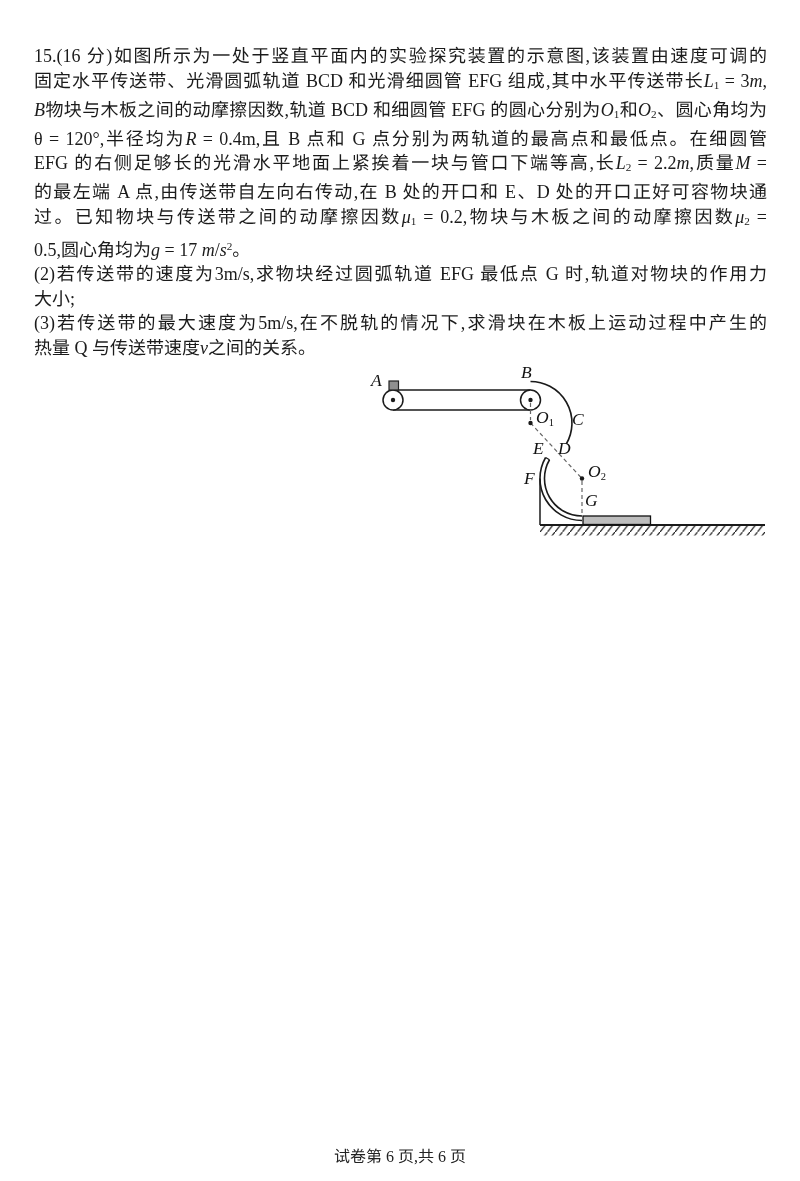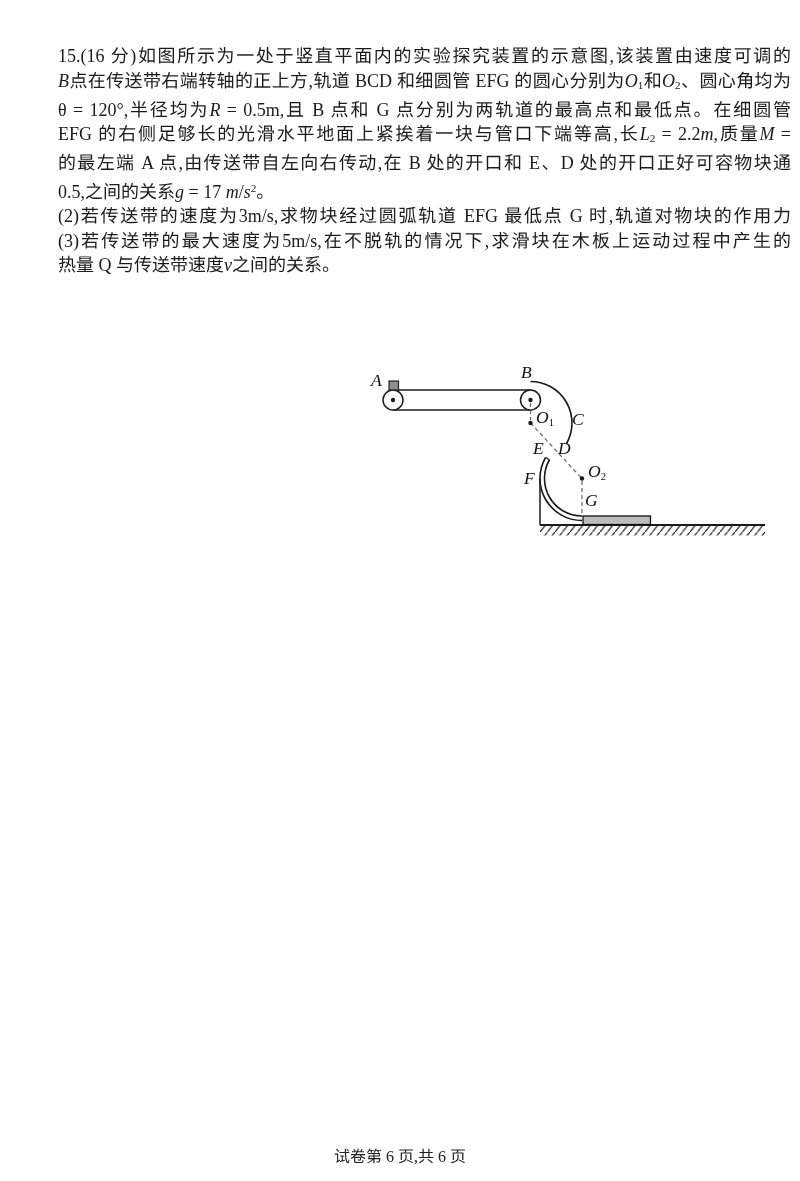--- a/index.html
+++ b/index.html
@@ -4,21 +4,21 @@
 <style>
   html,body { margin:0; padding:0; background:#e8e8e8; }
   .page {
     position:relative; width:800px; height:1181px; margin:0 auto;
     background:#ffffff; overflow:hidden;
     font-family:"Liberation Serif","DejaVu Serif",serif;
     color:#1b1b1b;
   }
   .text-block {
     position:absolute; left:34px; top:44px; width:733px;
-    font-size:18px; line-height:24.6px; font-weight:500;margin-left:24px;
+    font-size:18px; line-height:24.6px; font-weight:500;
   }
   .pline { min-height:24.6px; }
   .pline.just { text-align:justify; text-align-last:justify; }
   .seg-n { font-style:normal; }
   .seg-i { font-style:italic; }
   .seg-sub { font-size:0.62em; vertical-align:-0.22em; }
   .seg-sup { font-size:0.62em; vertical-align:0.5em; }
   .figure { position:absolute; left:0; top:0; width:800px; height:600px; }
   .figure svg { position:absolute; left:0; top:0; }
   .flabel {
@@ -31,26 +31,29 @@
     font-size:16px; color:#222; font-weight:500;
   }
 </style>
 </head>
 <body>
 
 <div class="page">
 
   <div class="text-block">
       <div class="pline just"><span class="seg-n">15.(16 分)如图所示为一处于竖直平面内的实验探究装置的示意图,该装置由速度可调的</span></div>
-      <div class="pline just"><span class="seg-i">B</span><span class="seg-n">点在传送带右端转轴的正上方,轨道 BCD 和细圆管 EFG 的圆心分别为</span><span class="seg-i">O</span><span class="seg-sub">1</span><span class="seg-n">和</span><span class="seg-i">O</span><span class="seg-sub">2</span><span class="seg-n">、圆心角均为</span></div>
-      <div class="pline just"><span class="seg-n">θ = 120°,半径均为</span><span class="seg-i">R</span><span class="seg-n"> = 0.5m,且 B 点和 G 点分别为两轨道的最高点和最低点。在细圆管</span></div>
+      <div class="pline just"><span class="seg-n">固定水平传送带、光滑圆弧轨道 BCD 和光滑细圆管 EFG 组成,其中水平传送带长</span><span class="seg-i">L</span><span class="seg-sub">1</span><span class="seg-n"> = 3</span><span class="seg-i">m</span><span class="seg-n">,</span></div>
+      <div class="pline just"><span class="seg-i">B</span><span class="seg-n">物块与木板之间的动摩擦因数,轨道 BCD 和细圆管 EFG 的圆心分别为</span><span class="seg-i">O</span><span class="seg-sub">1</span><span class="seg-n">和</span><span class="seg-i">O</span><span class="seg-sub">2</span><span class="seg-n">、圆心角均为</span></div>
+      <div class="pline just"><span class="seg-n">θ = 120°,半径均为</span><span class="seg-i">R</span><span class="seg-n"> = 0.4m,且 B 点和 G 点分别为两轨道的最高点和最低点。在细圆管</span></div>
       <div class="pline just"><span class="seg-n">EFG 的右侧足够长的光滑水平地面上紧挨着一块与管口下端等高,长</span><span class="seg-i">L</span><span class="seg-sub">2</span><span class="seg-n"> = 2.2</span><span class="seg-i">m</span><span class="seg-n">,质量</span><span class="seg-i">M</span><span class="seg-n"> =</span></div>
       <div class="pline just"><span class="seg-n">的最左端 A 点,由传送带自左向右传动,在 B 处的开口和 E、D 处的开口正好可容物块通</span></div>
-      <div class="pline"><span class="seg-n">0.5,之间的关系</span><span class="seg-i">g</span><span class="seg-n"> = 17 </span><span class="seg-i">m</span><span class="seg-n">/</span><span class="seg-i">s</span><span class="seg-sup">2</span><span class="seg-n">。</span></div>
+      <div class="pline just"><span class="seg-n">过。已知物块与传送带之间的动摩擦因数</span><span class="seg-i">μ</span><span class="seg-sub">1</span><span class="seg-n"> = 0.2,物块与木板之间的动摩擦因数</span><span class="seg-i">μ</span><span class="seg-sub">2</span><span class="seg-n"> =</span></div>
+      <div class="pline"><span class="seg-n">0.5,圆心角均为</span><span class="seg-i">g</span><span class="seg-n"> = 17 </span><span class="seg-i">m</span><span class="seg-n">/</span><span class="seg-i">s</span><span class="seg-sup">2</span><span class="seg-n">。</span></div>
       <div class="pline just"><span class="seg-n">(2)若传送带的速度为3m/s,求物块经过圆弧轨道 EFG 最低点 G 时,轨道对物块的作用力</span></div>
+      <div class="pline"><span class="seg-n">大小;</span></div>
       <div class="pline just"><span class="seg-n">(3)若传送带的最大速度为5m/s,在不脱轨的情况下,求滑块在木板上运动过程中产生的</span></div>
       <div class="pline"><span class="seg-n">热量 Q 与传送带速度</span><span class="seg-i">v</span><span class="seg-n">之间的关系。</span></div>
     </div>
 
   <div class="figure">
     <svg width="800" height="600" viewBox="0 0 800 600">
       <defs>
         <pattern id="hatch" width="7.5" height="9.5" patternUnits="userSpaceOnUse">
           <line x1="7.5" y1="0" x2="0" y2="9.5" stroke="#1a1a1a" stroke-width="1.2"></line>
         </pattern>

